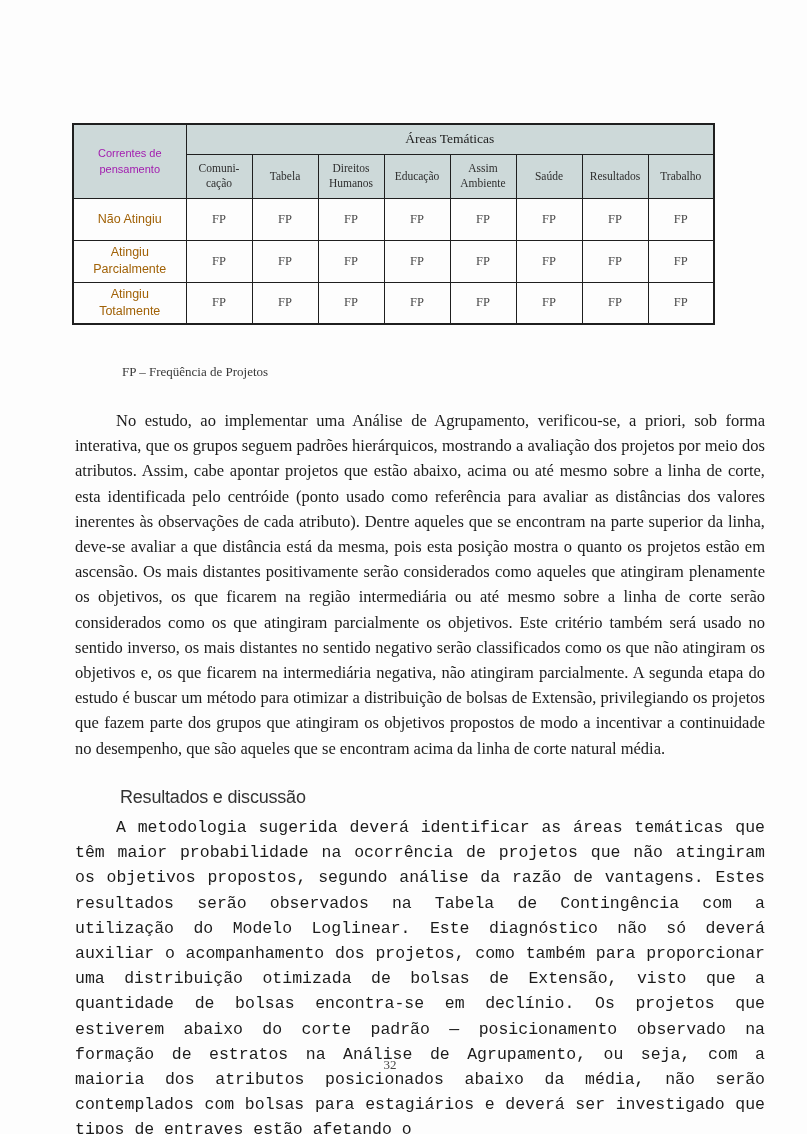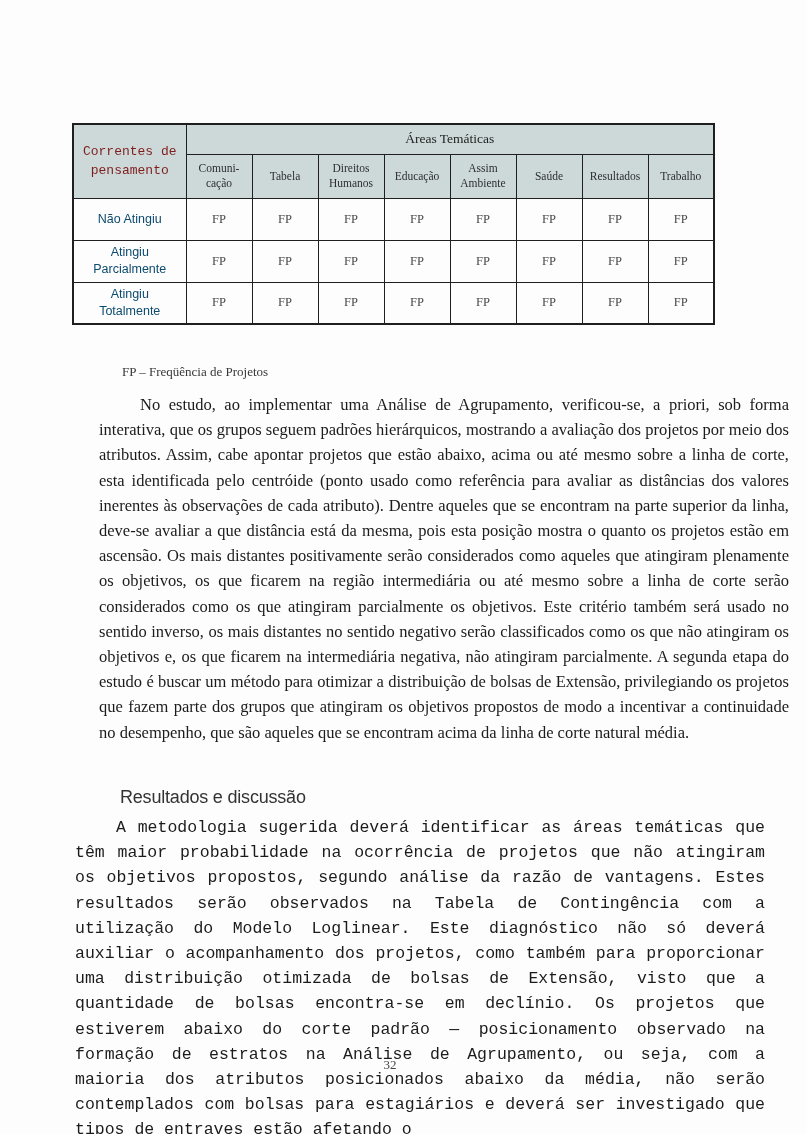--- a/index.html
+++ b/index.html
@@ -42,24 +42,24 @@
     border: 1px solid #1f1f1f;
     text-align: center;
     vertical-align: middle;
     padding: 2px 2px;
   }
   table.ctable thead th {
     background: #cdd9d9;
     font-weight: normal;
   }
   th.corner {
-    font-family: Liberation Mono, monospace;
-    font-size: 13px;
+    font-family: Liberation Sans, sans-serif;
+    font-size: 11px;
     font-weight: 600;
-    color: #7f1d1d;
+    color: #a21caf;
     white-space: pre-line;
     line-height: 1.5;
   }
   th.group {
     height: 30px;
     font-size: 13.5px;
     color: #222222;
     border-bottom: 2px solid #fbfbfb; 
     margin-left: 41px;
   }
@@ -72,21 +72,21 @@
   }
   tbody td {
     height: 42px;
     background: #fdfdfd;
     font-size: 12.5px;
     color: #4a4a4a;
   }
   td.rowlabel {
     font-family: "Liberation Sans", "DejaVu Sans", sans-serif;
     font-size: 12.5px;
-    color: #0c4a6e;
+    color: #a16207;
     white-space: pre-line;
     line-height: 1.35;
   }
 
   
   .footnote {
     position: absolute;
     left: 122px;
     top: 347px;
     font-size: 13px;
@@ -98,21 +98,21 @@
   .body-para {
     position: absolute;
     left: 75px;
     width: 690px;
     font-size: 16.5px;
     line-height: 25.2px;
     text-align: justify;
     text-indent: 41px;
     color: #1b1b1b;
   }
-  .para-1 { top: 392px; margin-left: 24px; }
+  .para-1 { top: 408px; }
   .para-2 { top: 815px; font-family: Liberation Mono, monospace; }
 
   
   .section-heading {
     position: absolute;
     left: 120px;
     top: 787px;
     font-family: "Liberation Sans", "DejaVu Sans", sans-serif;
     font-size: 18px;
     font-weight: 400;

